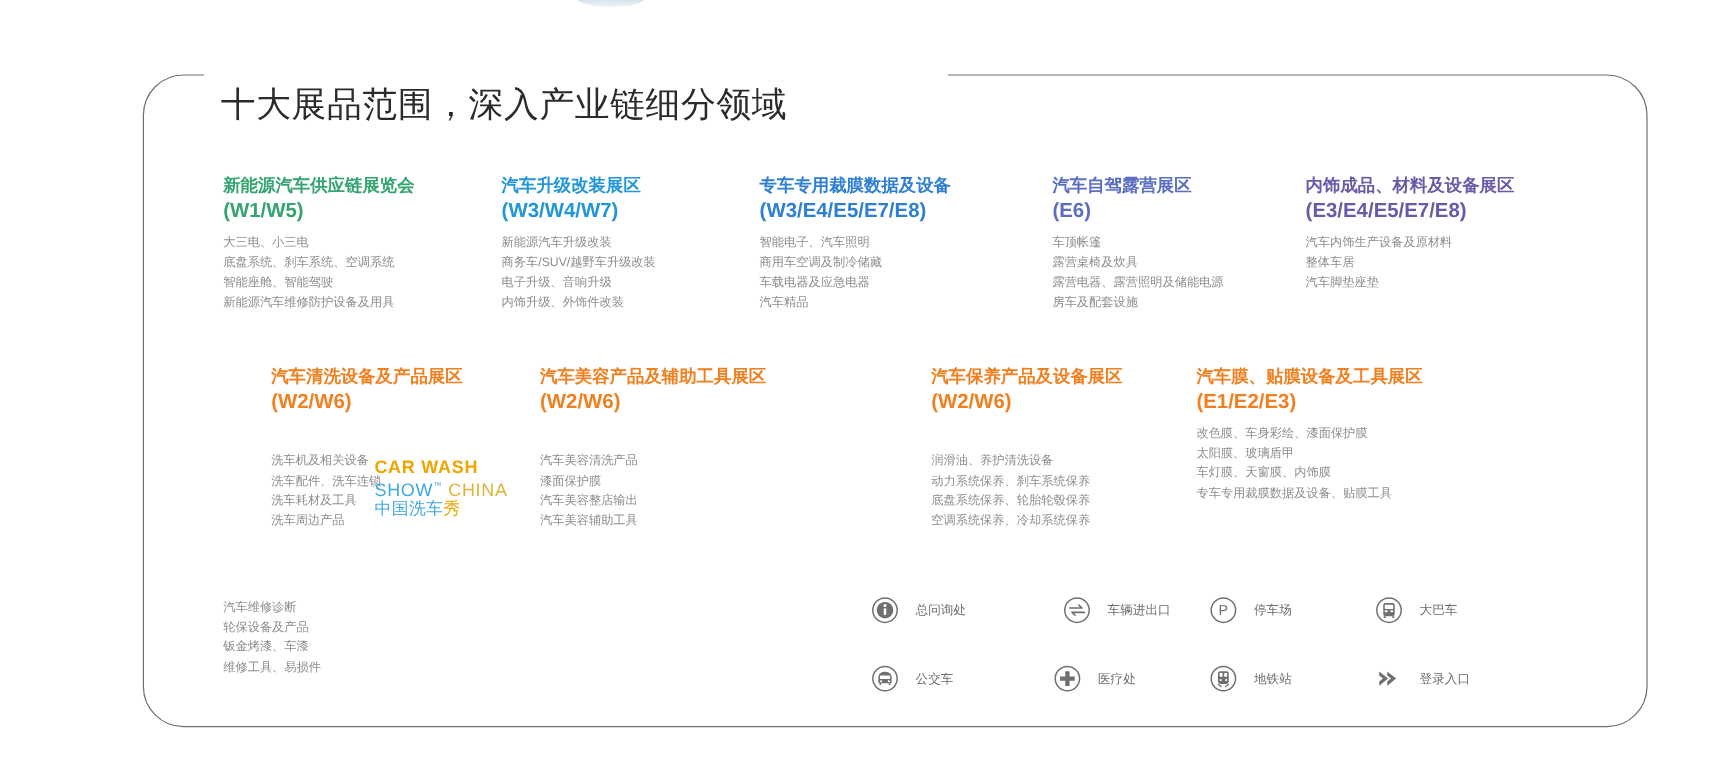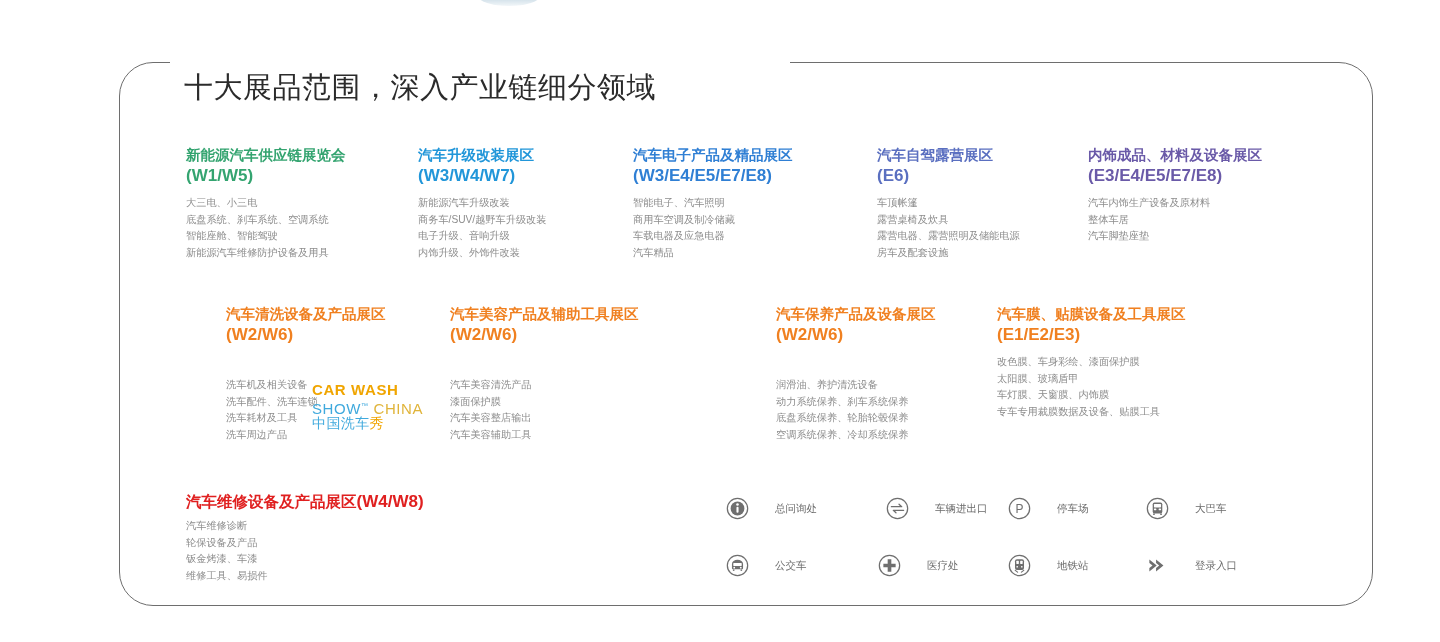--- a/index.html
+++ b/index.html
@@ -130,21 +130,21 @@
     position: absolute;
     left: 726px;
     top: 497px;
     width: 600px;
     height: 90px;
   }
   .legend-item {
     position: absolute;
     display: flex;
     align-items: center;
-    gap: 26px;
+    gap: 14px;
   }
   .legend-icon {
     width: 23px;
     height: 23px;
     flex: 0 0 23px;
     position: relative;
     color: #6f6f6f;
   }
   .legend-icon svg { display: block; }
   .legend-label {
@@ -178,21 +178,21 @@
   <div class="cat-halls" style="color:#2196d9">(W3/W4/W7)</div>
   <div class="cat-items">
     <div>新能源汽车升级改装</div>
     <div>商务车/SUV/越野车升级改装</div>
     <div>电子升级、音响升级</div>
     <div>内饰升级、外饰件改装</div>
   </div>
 </div>
 
 <div class="cat" style="left:633px; top:146px;">
-  <div class="cat-title" style="color:#2f7fd4">汽车电子产品及精品展区</div>
+  <div class="cat-title" style="color:#2f7fd4">专车专用裁膜数据及设备</div>
   <div class="cat-halls" style="color:#2f7fd4">(W3/E4/E5/E7/E8)</div>
   <div class="cat-items">
     <div>智能电子、汽车照明</div>
     <div>商用车空调及制冷储藏</div>
     <div>车载电器及应急电器</div>
     <div>汽车精品</div>
   </div>
 </div>
 
 <div class="cat" style="left:877px; top:146px;">
@@ -264,23 +264,20 @@
   <div class="l1">CAR WASH</div>
   <div class="l2">
     <span class="show">SHOW</span><span class="tm">™</span> <span class="china">CHINA</span>
   </div>
   <div class="l3">
     <span>中国洗车</span><span class="xiu">秀</span>
   </div>
 </div>
 
 <div class="cat" style="left:186px; top:492px;">
-  <div class="cat-title inline" style="color:#e02020; font-size:15.5px;">
-    <span>汽车维修设备及产品展区</span><span class="halls">(W4/W8)</span>
-  </div>
   <div class="cat-items" style="margin-top:7px;">
     <div>汽车维修诊断</div>
     <div>轮保设备及产品</div>
     <div>钣金烤漆、车漆</div>
     <div>维修工具、易损件</div>
   </div>
 </div>
 
 <div id="legend">
 

